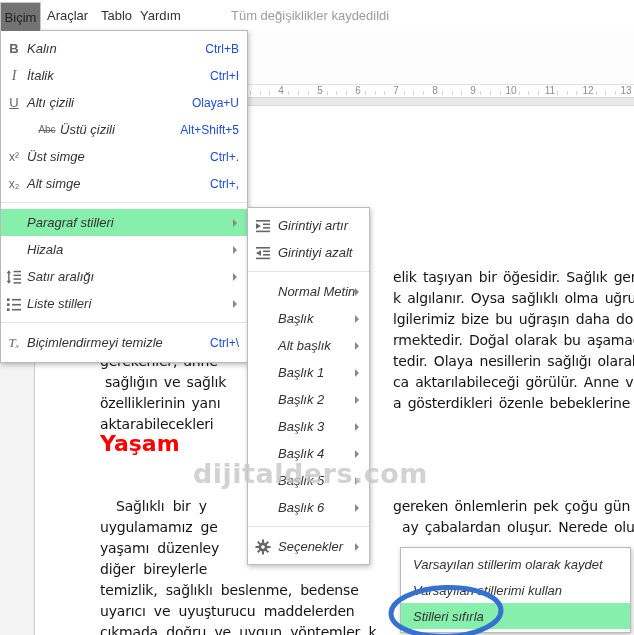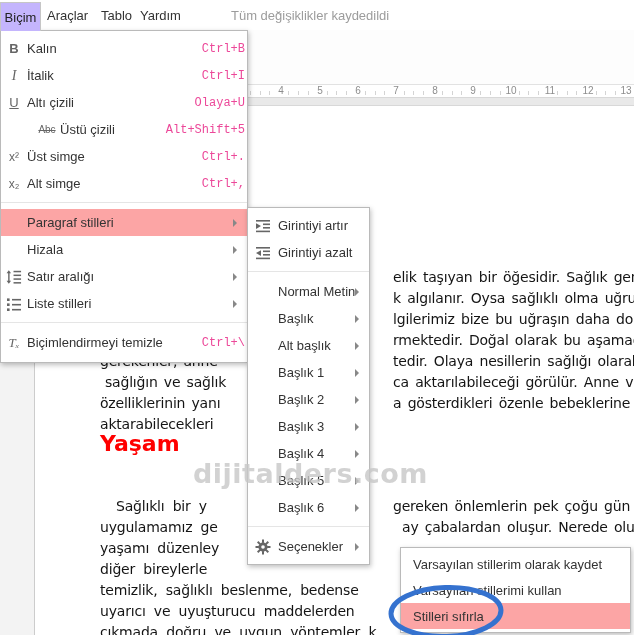--- a/index.html
+++ b/index.html
@@ -1,21 +1,21 @@
 <!DOCTYPE html>
 <html><head>
 <meta charset="utf-8">
 <style>
   html,body{margin:0;padding:0;background:#fff;}
   .screen{position:relative;width:634px;height:635px;background:#fff;overflow:hidden;
           font-family:"Liberation Sans",sans-serif;}
   
   .mb-item{position:absolute;top:8px;font-size:13px;color:#333;cursor:default;}
   .mb-open{position:absolute;left:0;top:2px;width:39px;height:28px;border:1px solid #c6c6c6;
-           border-bottom:none;background:#c4b5fd;z-index:21;display:flex;align-items:center;
+           border-bottom:none;background:#737373;z-index:21;display:flex;align-items:center;
            justify-content:center;font-size:13px;color:#222;}
   .mb-status{position:absolute;left:231px;top:8px;font-size:13px;color:#9c9c9c;}
   
   .toolbar{position:absolute;left:0;top:30px;right:0;height:54px;background:#fdfdfd;
            border-bottom:1px solid #e2e2e2;z-index:2;}
   .tbi{position:absolute;top:44px;height:30px;display:flex;align-items:center;justify-content:center;gap:2px;}
   .tbi.active{border:1px solid #bdbdbd;background:#ededed;border-radius:2px;top:43px;}
   .tbsep{position:absolute;top:46px;height:26px;width:1px;background:#e0e0e0;}
   .Awrap{display:flex;flex-direction:column;align-items:center;line-height:1;}
   .Aletter{font-size:13px;font-weight:bold;color:#444;}
@@ -44,27 +44,27 @@
     font-size:27px;font-weight:bold;color:#c7c7c7;opacity:.8;letter-spacing:.5px;z-index:40;
     white-space:nowrap;pointer-events:none;}
   
   .menu{position:absolute;background:#fff;border:1px solid #bababa;box-shadow:1px 2px 5px rgba(0,0,0,.25);
         z-index:20;box-sizing:border-box;}
   .menu-format{left:0;top:30px;width:248px;padding:4px 0 6px;}
   .menu-styles{left:247px;top:207px;width:123px;padding:4px 0 4px;}
   .menu-options{left:400px;top:547px;width:231px;padding:3px 0 3px;}
   .mrow{display:flex;align-items:center;height:27px;font-size:13px;color:#333;cursor:default;}
   .menu-options .mrow{height:26px;}
-  .mrow.hl{background:#fca5a5;}
+  .mrow.hl{background:#86efac;}
   .msep{border-top:1px solid #e5e5e5;margin:5px 0 6px;}
   .micon{width:26px;flex:none;text-align:center;color:#666;display:flex;align-items:center;justify-content:center;}
   .menu-styles .micon{width:30px;}
-  .mlabel{flex:1;white-space:nowrap;}
+  .mlabel{flex:1;white-space:nowrap;font-style:italic;}
   .menu-options .mlabel{padding-left:12px;}
-  .mshort{color:#ec4899;margin-right:2px;font-size:12px;white-space:nowrap;font-family:Liberation Mono, monospace;}
+  .mshort{color:#1d4ed8;margin-right:8px;font-size:12px;white-space:nowrap;}
   .marrow{flex:none;width:14px;display:flex;justify-content:flex-start;}
   .marrow i{width:0;height:0;border-top:4px solid transparent;border-bottom:4px solid transparent;
             border-left:4px solid #888;}
   .ic-b{font-weight:bold;font-size:13px;}
   .ic-i{font-style:italic;font-family:"Liberation Serif",serif;font-size:14px;}
   .ic-u{text-decoration:underline;font-size:13px;}
   .ic-s{text-decoration:line-through;font-size:10px;padding-left:33px;}
   .ic-x{font-size:12px;}
   .ic-tx{font-style:italic;font-family:"Liberation Serif",serif;font-size:13px;}
   

